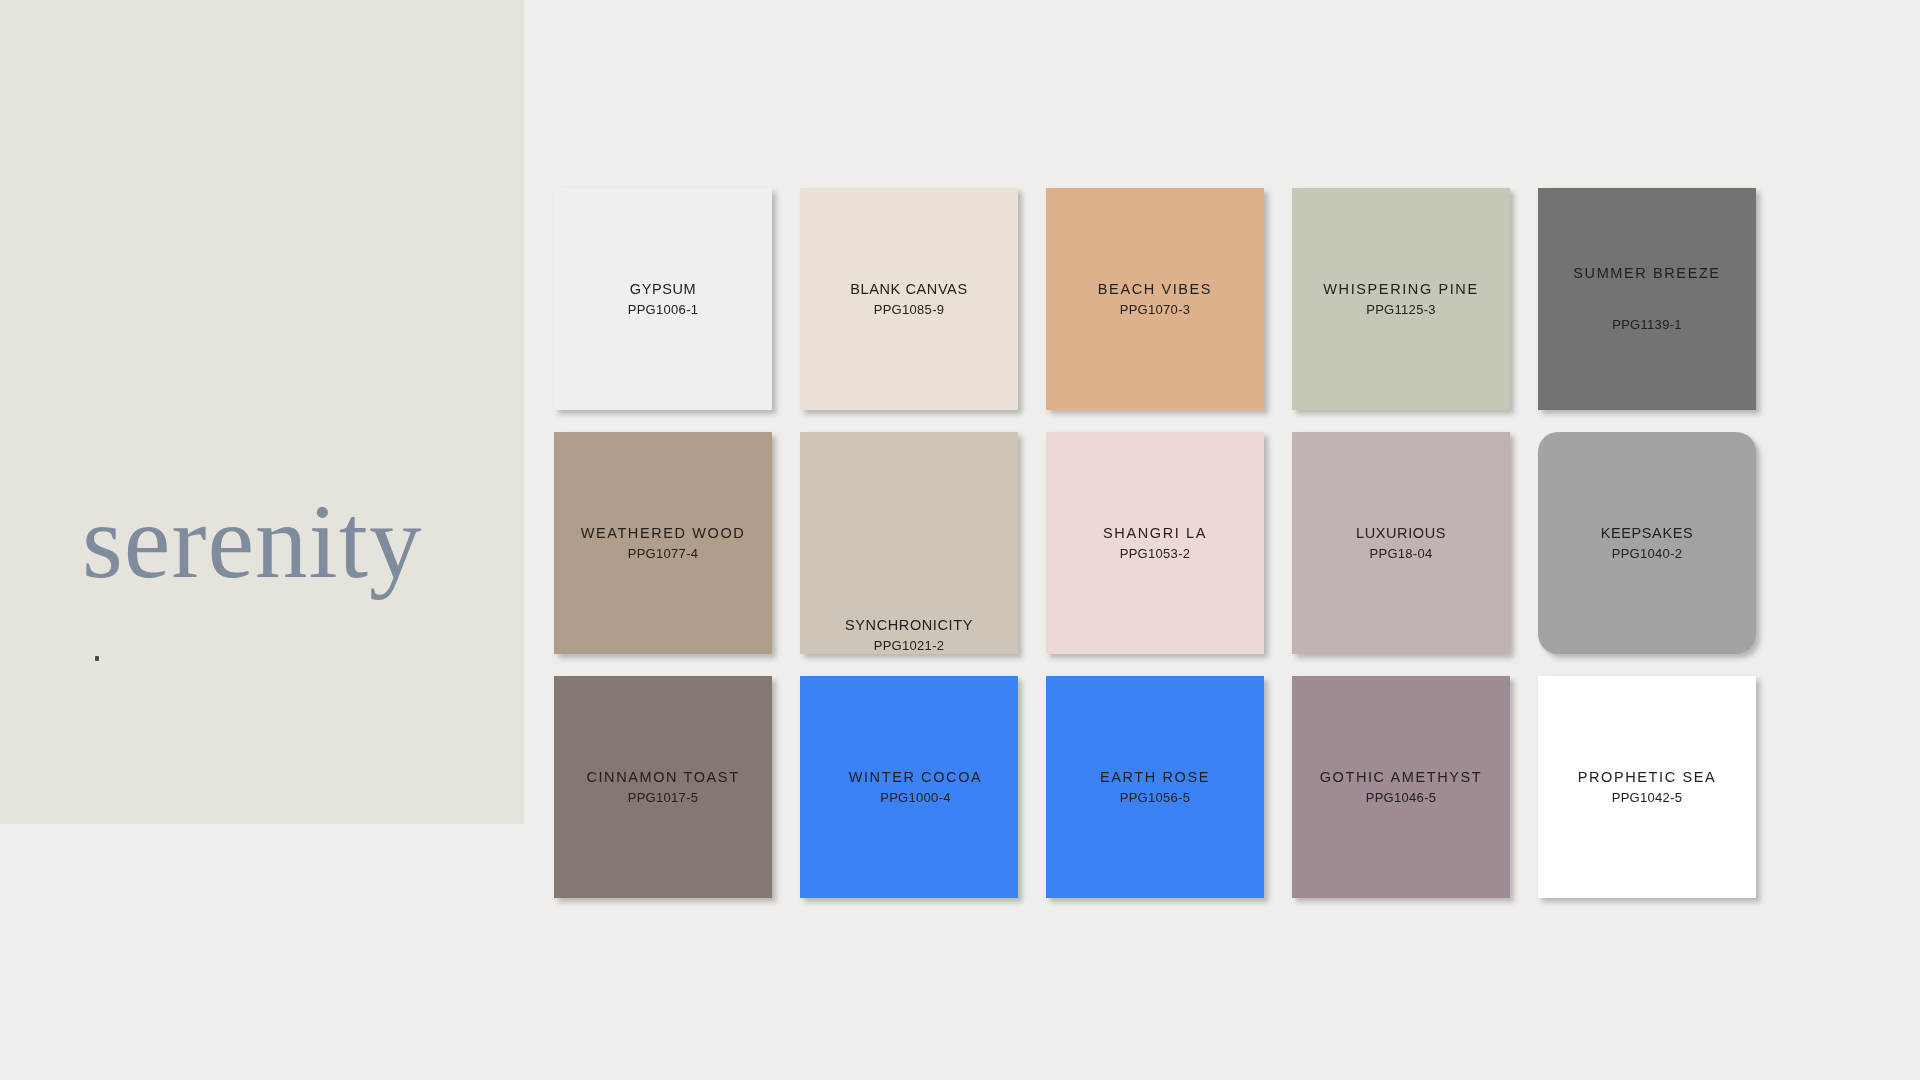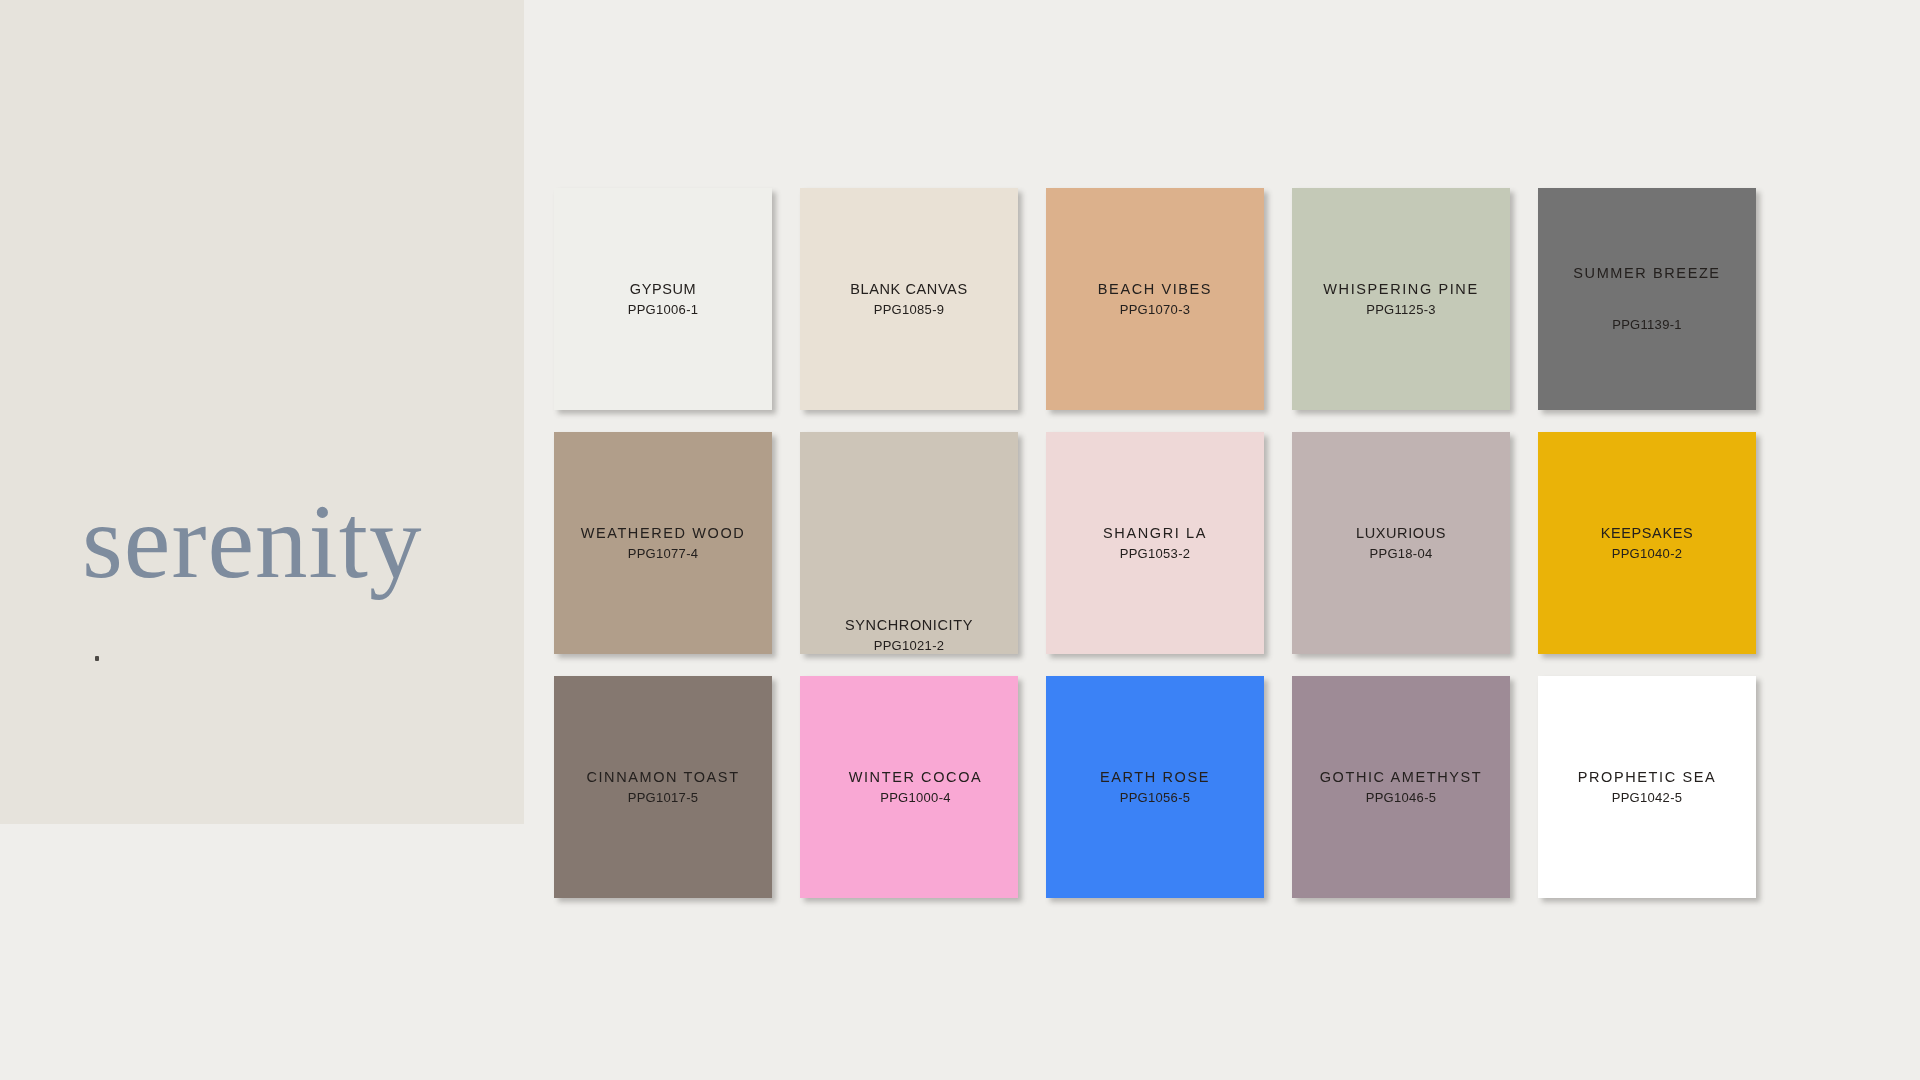--- a/index.html
+++ b/index.html
@@ -131,29 +131,29 @@
           <div class="swatch-code">PPG1021-2</div>
         </div>
         <div class="swatch" style="background: rgb(238, 216, 215);">
           <div class="swatch-name wide-track">SHANGRI LA</div>
           <div class="swatch-code">PPG1053-2</div>
         </div>
         <div class="swatch" style="background: rgb(192, 179, 178);">
           <div class="swatch-name">LUXURIOUS</div>
           <div class="swatch-code">PPG18-04</div>
         </div>
-        <div class="swatch" style="background: #eab308;">
+        <div class="swatch" style="background: #a3a3a3; border-radius: 20px;">
           <div class="swatch-name">KEEPSAKES</div>
           <div class="swatch-code">PPG1040-2</div>
         </div>
         <div class="swatch" style="background: rgb(133, 120, 112);">
           <div class="swatch-name wide-track">CINNAMON TOAST</div>
           <div class="swatch-code">PPG1017-5</div>
         </div>
-        <div class="swatch" style="background: #f9a8d4; padding-left: 13px;">
+        <div class="swatch" style="background: #3b82f6; padding-left: 13px;">
           <div class="swatch-name wide-track">WINTER COCOA</div>
           <div class="swatch-code">PPG1000-4</div>
         </div>
         <div class="swatch" style="background: #3b82f6;">
           <div class="swatch-name wide-track">EARTH ROSE</div>
           <div class="swatch-code">PPG1056-5</div>
         </div>
         <div class="swatch" style="background: rgb(158, 139, 150);">
           <div class="swatch-name wide-track">GOTHIC AMETHYST</div>
           <div class="swatch-code">PPG1046-5</div>

